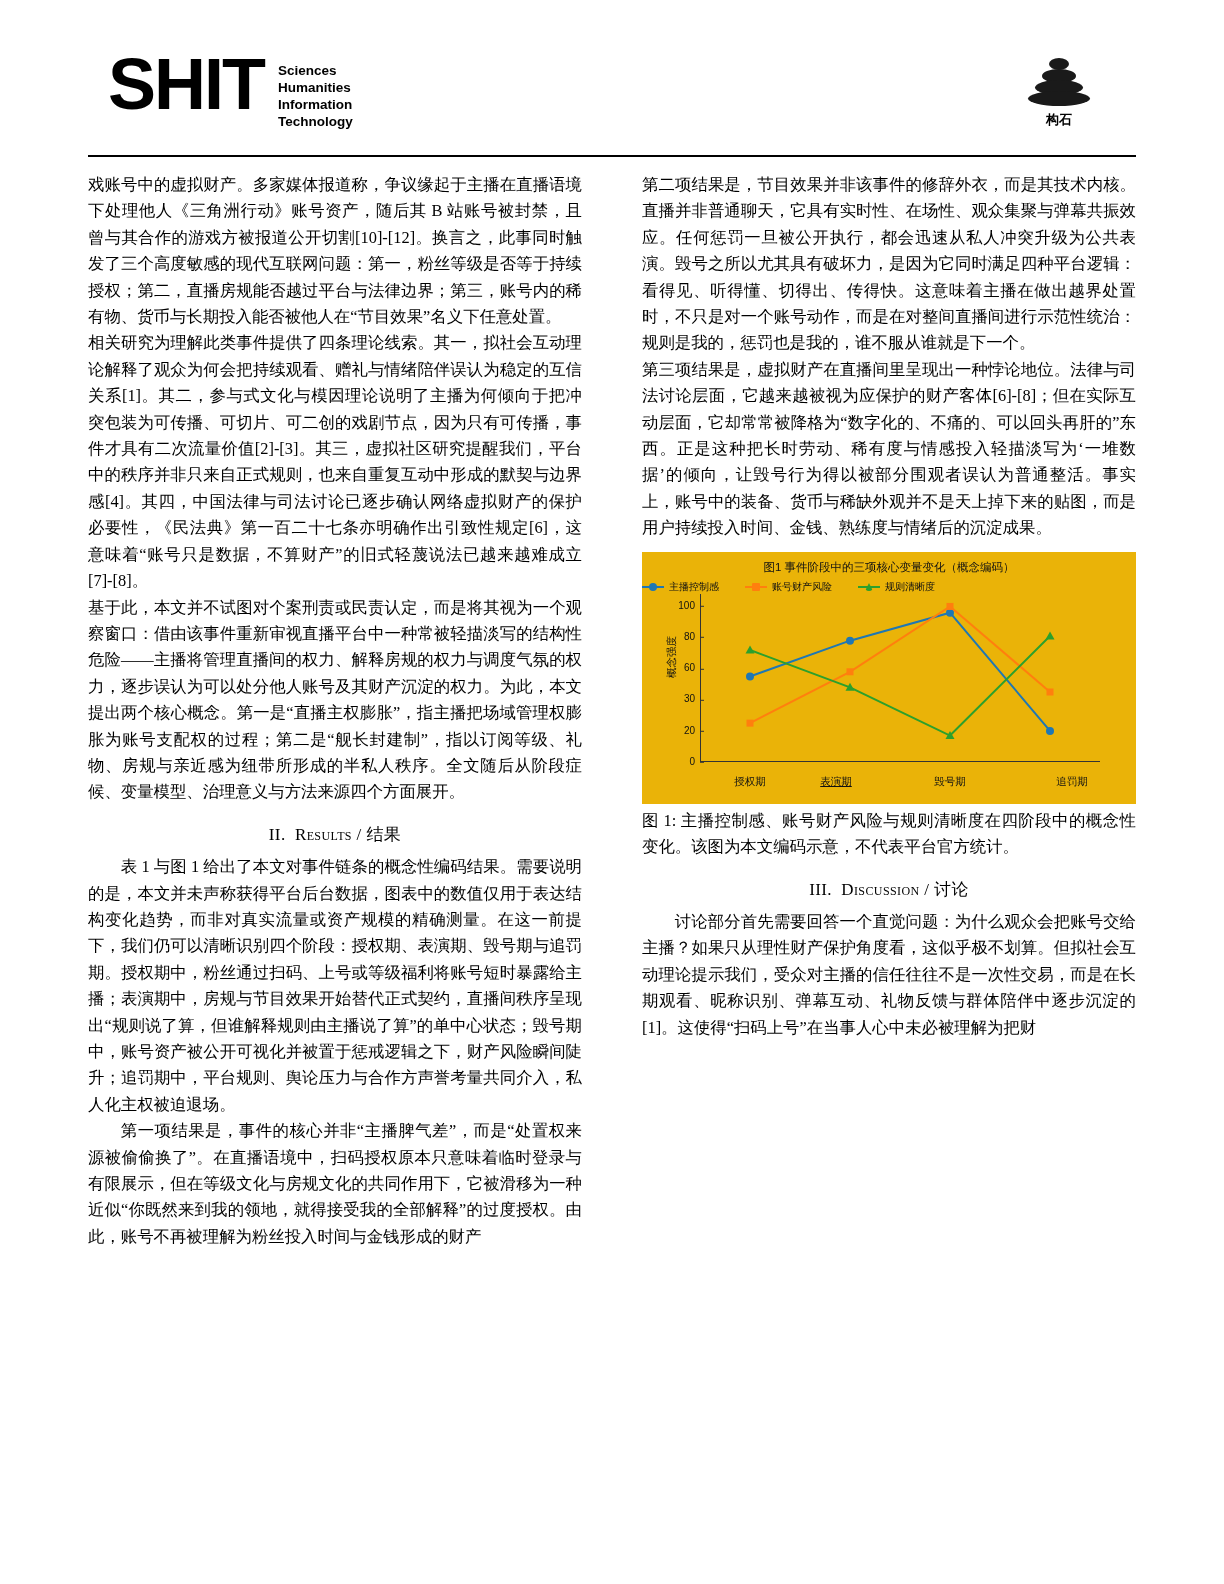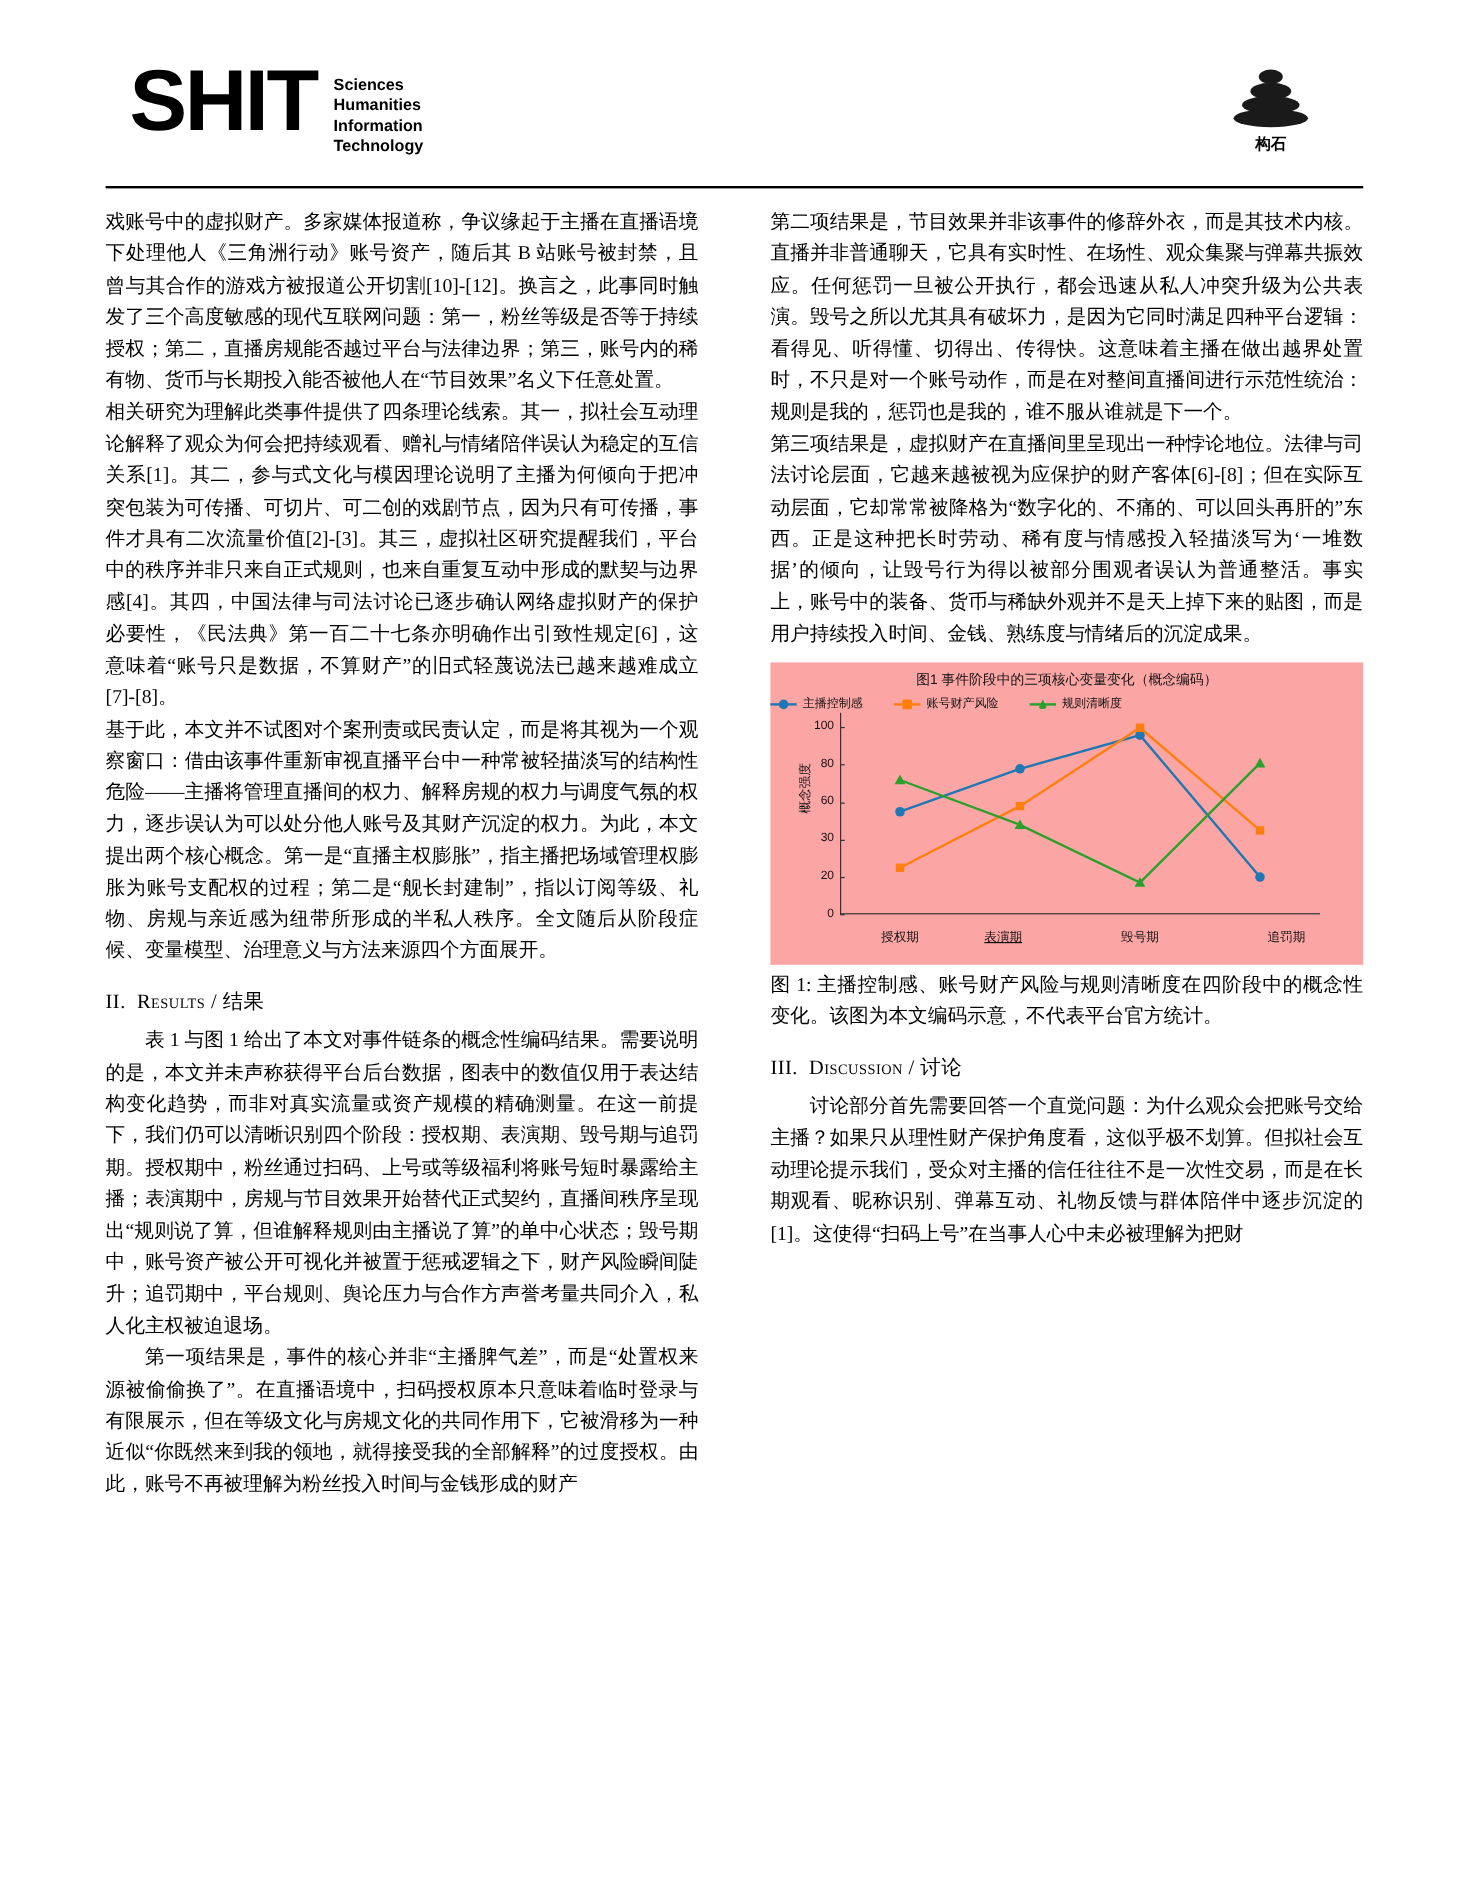--- a/index.html
+++ b/index.html
@@ -105,39 +105,40 @@
   .col-left { left: 88px; }
   .col-right { left: 642px; }
 
   p {
     margin: 0;
     text-indent: 0;
   }
   p.indent { text-indent: 2em; }
 
   .section-head {
+    text-align: center;
     font-variant: small-caps;
     font-size: 17px;
     margin: 16px 0 6px 0;
     letter-spacing: 0.4px;
   }
   .section-head .num {
     font-variant: normal;
   }
 
   
   .figure {
     margin-top: 10px;
     width: 494px;
   }
   .fig-box {
     width: 494px;
     height: 252px;
     position: relative;
-    background: #fca5a5;
+    background: #eab308;
   }
   .fig-title {
     position: absolute;
     top: 2px;
     left: 0;
     width: 494px;
     text-align: center;
     font-size: 11.5px;
     font-family: "Liberation Sans", sans-serif;
     color: #111;

